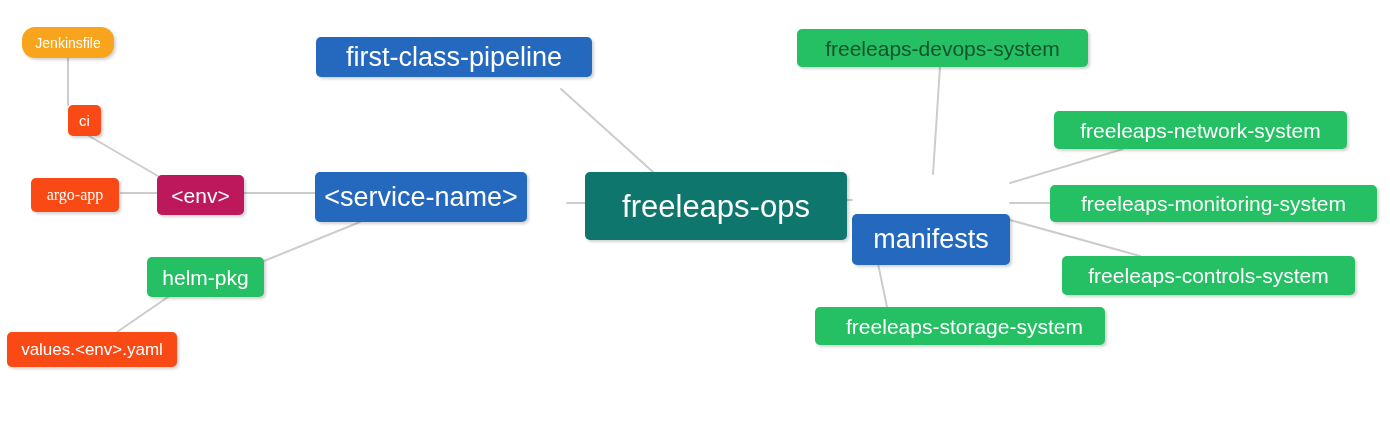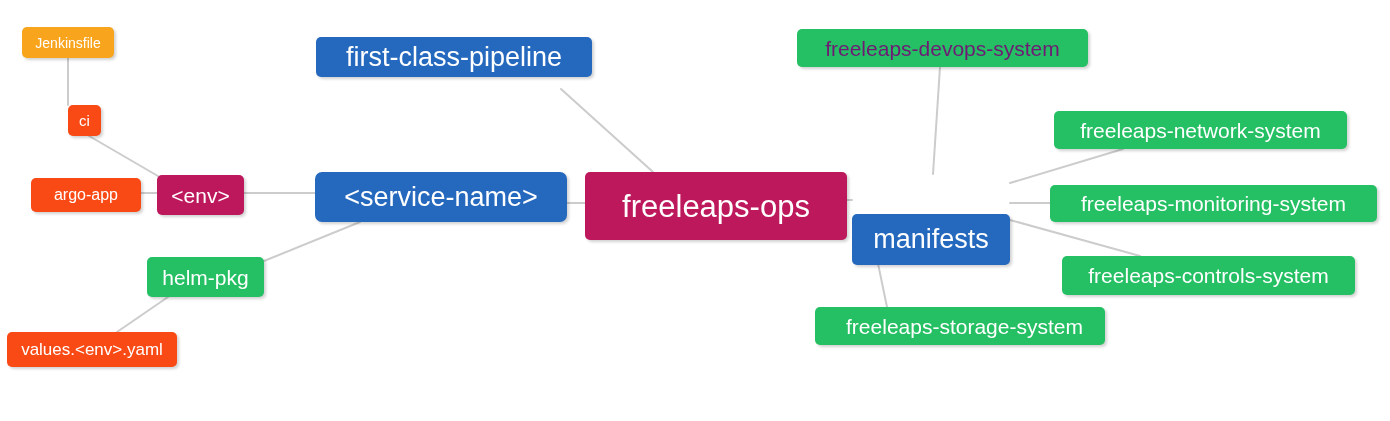--- a/index.html
+++ b/index.html
@@ -49,28 +49,28 @@
       <line x1="561" y1="89" x2="653" y2="172" stroke="#CCCCCC" stroke-width="2" stroke-linecap="round"></line>
       <line x1="567" y1="203" x2="585" y2="203" stroke="#CCCCCC" stroke-width="2" stroke-linecap="round"></line>
       <line x1="847" y1="200" x2="852" y2="200" stroke="#CCCCCC" stroke-width="2" stroke-linecap="round"></line>
       <line x1="933" y1="174" x2="940" y2="67" stroke="#CCCCCC" stroke-width="2" stroke-linecap="round"></line>
       <line x1="1010" y1="183" x2="1123" y2="149" stroke="#CCCCCC" stroke-width="2" stroke-linecap="round"></line>
       <line x1="1010" y1="203" x2="1050" y2="203" stroke="#CCCCCC" stroke-width="2" stroke-linecap="round"></line>
       <line x1="1010" y1="220" x2="1140" y2="256" stroke="#CCCCCC" stroke-width="2" stroke-linecap="round"></line>
       <line x1="870" y1="225" x2="887" y2="307" stroke="#CCCCCC" stroke-width="2" stroke-linecap="round"></line>
     </svg>
 
-  <div class="node" style="left: 22px; top: 27px; width: 92px; height: 31px; font-size: 14px; background: rgb(248, 164, 29); color: rgb(255, 255, 255);">Jenkinsfile</div>
+  <div class="node" style="left: 22px; top: 27px; width: 92px; height: 31px; font-size: 14px; background: rgb(248, 164, 29); color: rgb(255, 255, 255); border-radius: 13px;">Jenkinsfile</div>
   <div class="node" style="left: 68px; top: 105px; width: 33px; height: 31px; font-size: 15px; background: rgb(249, 74, 21); color: rgb(255, 255, 255);">ci</div>
-  <div class="node" style="left: 31px; top: 178px; width: 110px; height: 34px; font-size: 16px; background: rgb(249, 74, 21); color: rgb(255, 255, 255);">argo-app</div>
+  <div class="node" style="left: 31px; top: 178px; width: 88px; height: 34px; font-size: 16px; background: rgb(249, 74, 21); color: rgb(255, 255, 255); font-family: Liberation Serif, serif;">argo-app</div>
   <div class="node" style="left: 157px; top: 175px; width: 87px; height: 40px; font-size: 21px; background: #be185d; color: rgb(255, 255, 255);">&lt;env&gt;</div>
   <div class="node" style="left: 7px; top: 332px; width: 170px; height: 35px; font-size: 17px; background: rgb(249, 74, 21); color: rgb(255, 255, 255);">values.&lt;env&gt;.yaml</div>
   <div class="node" style="left: 147px; top: 257px; width: 117px; height: 40px; font-size: 21px; background: rgb(36, 192, 99); color: rgb(255, 255, 255);">helm-pkg</div>
   <div class="node" style="left: 316px; top: 37px; width: 276px; height: 40px; font-size: 27px; background: rgb(37, 105, 191); color: rgb(255, 255, 255);">first-class-pipeline</div>
-  <div class="node" style="left: 315px; top: 172px; width: 252px; height: 50px; font-size: 27px; background: rgb(37, 105, 191); color: rgb(255, 255, 255); border-radius: 7px;">&lt;service-name&gt;</div>
-  <div class="node" style="left: 585px; top: 172px; width: 262px; height: 68px; font-size: 31px; background: #be185d; color: rgb(255, 255, 255);">freeleaps-ops</div>
+  <div class="node" style="left: 315px; top: 172px; width: 212px; height: 50px; font-size: 27px; background: rgb(37, 105, 191); color: rgb(255, 255, 255);">&lt;service-name&gt;</div>
+  <div class="node" style="left: 585px; top: 172px; width: 262px; height: 68px; font-size: 31px; background: #0f766e; color: rgb(255, 255, 255);">freeleaps-ops</div>
   <div class="node" style="left: 852px; top: 174px; width: 158px; height: 51px; font-size: 27px; background: rgb(37, 105, 191); color: rgb(255, 255, 255); margin-top: 40px;">manifests</div>
-  <div class="node" style="left: 797px; top: 29px; width: 291px; height: 38px; font-size: 21px; background: rgb(36, 192, 99); color: #701a75;">freeleaps-devops-system</div>
+  <div class="node" style="left: 797px; top: 29px; width: 291px; height: 38px; font-size: 21px; background: rgb(36, 192, 99); color: #14532d;">freeleaps-devops-system</div>
   <div class="node" style="left: 1050px; top: 185px; width: 327px; height: 37px; font-size: 21px; background: rgb(36, 192, 99); color: rgb(255, 255, 255);">freeleaps-monitoring-system</div>
   <div class="node" style="left: 1054px; top: 111px; width: 293px; height: 38px; font-size: 21px; background: rgb(36, 192, 99); color: rgb(255, 255, 255);">freeleaps-network-system</div>
   <div class="node" style="left: 1062px; top: 256px; width: 293px; height: 39px; font-size: 21px; background: rgb(36, 192, 99); color: rgb(255, 255, 255);">freeleaps-controls-system</div>
   <div class="node" style="left: 815px; top: 307px; width: 290px; height: 38px; font-size: 21px; background: rgb(36, 192, 99); color: rgb(255, 255, 255); padding-left: 9px;">freeleaps-storage-system</div>
 </div>
 
 </body></html>

